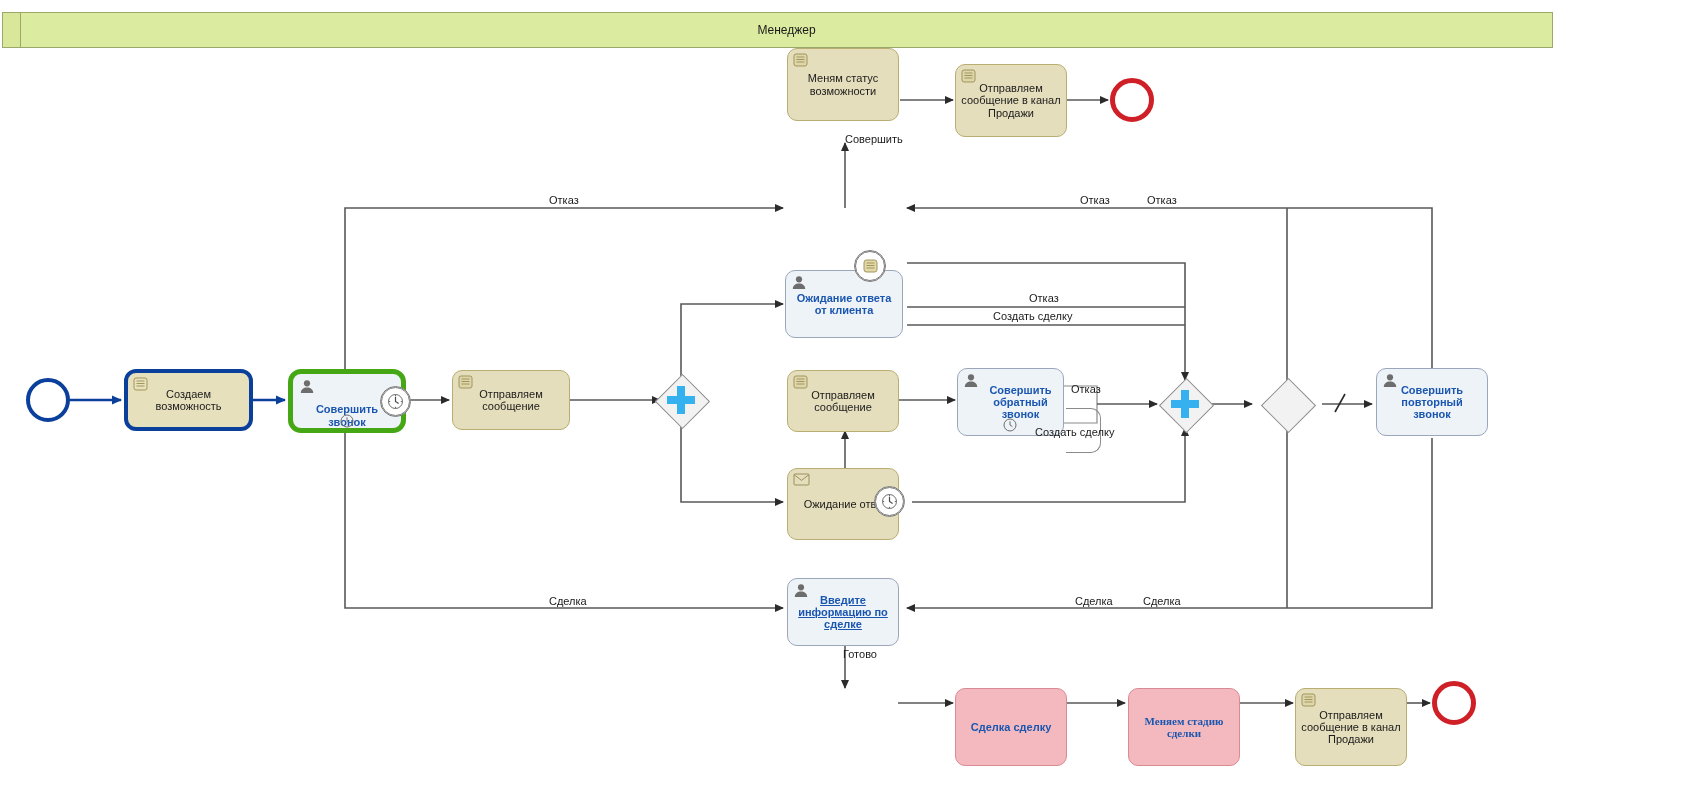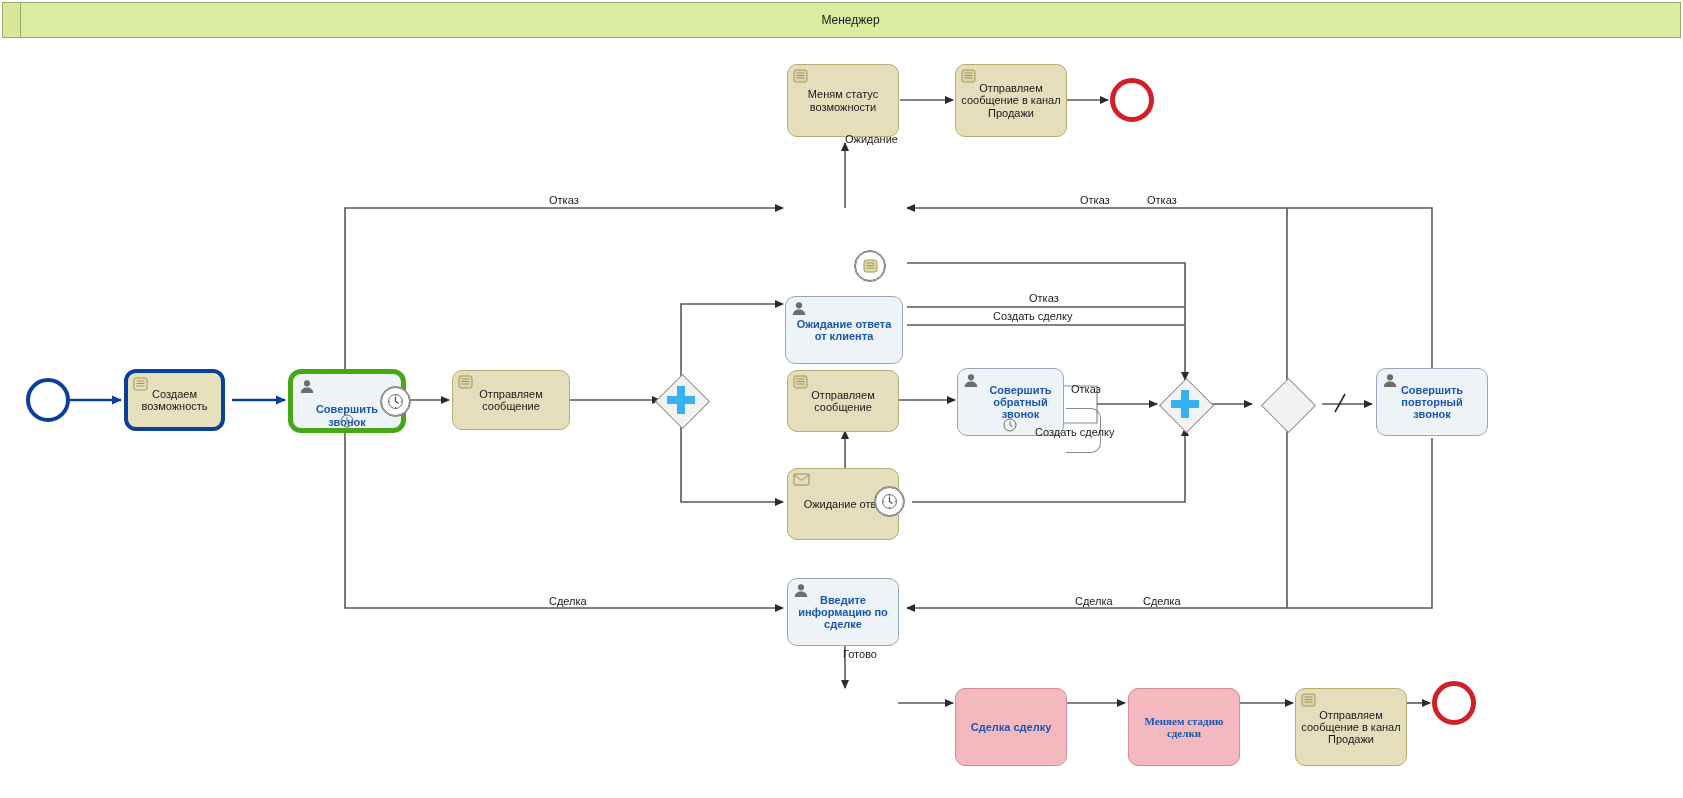--- a/index.html
+++ b/index.html
@@ -1,20 +1,20 @@
 <!DOCTYPE html>
 <html><head>
 <meta charset="utf-8">
 <style>
   html,body{margin:0;padding:0;background:#ffffff;}
   body{width:1683px;height:798px;position:relative;overflow:hidden;
        font-family:"Liberation Sans","DejaVu Sans",sans-serif;}
 
   
-  #pool-lane{position:absolute;left:2px;top:2px;width:1679px;height:36px;
+  #pool-lane{position:absolute;left:2px;top:12px;width:1551px;height:36px;
       border:1px solid #9aa86b;box-sizing:border-box;text-align:center;}
   #lane-strip{position:absolute;left:0;top:0;width:18px;height:100%;
       background:#d9e79b;border-right:1px solid #9aa86b;box-sizing:border-box;}
   #lane-body{position:absolute;left:18px;top:0;right:0;height:100%;
       background:#dbeba0;display:flex;align-items:center;justify-content:center;}
   #lane-title{font-size:12px;color:#1a1a1a;}
 
   
   #canvas{position:absolute;left:0;top:38px;width:1683px;height:760px;}
   #wires{position:absolute;left:0;top:0;width:1683px;height:760px;}
@@ -141,21 +141,21 @@
     <path d="M1067,665 L1125,665" marker-end="url(#ah)"></path>
 
     <path d="M1240,665 L1293,665" marker-end="url(#ah)"></path>
 
     <path d="M1405,665 L1430,665" marker-end="url(#ah)"></path>
   </g>
 </svg>
 
 <div class="ev ev-start" style="left:26px;top:340px;width:44px;height:44px;"></div>
 
-<div class="node task-script-strong" style="left:124px;top:331px;width:101px;height:62px;">
+<div class="node task-script-strong" style="left:124px;top:331px;width:129px;height:62px;">
   <span class="mk">
     <svg width="16" height="15" viewBox="0 0 16 15">
       <rect x="1" y="1" width="13" height="12" rx="2" fill="#e8e1bd" stroke="#a2955c"></rect>
       <path d="M3.5 4h8M3.5 6.5h8M3.5 9h8" stroke="#a2955c" stroke-width="1.1" fill="none"></path>
     </svg>
   </span>
   <span class="lbl">Создаем возможность</span>
 </div>
 
 <div class="node task-user-green" style="left:288px;top:331px;width:118px;height:64px;">
@@ -193,21 +193,21 @@
     </svg>
   </span>
   <span class="lbl">Отправляем сообщение</span>
 </div>
 
 <div class="gw" style="left:655px;top:336px;">
   <div class="dia"></div>
   <div class="plus"></div>
 </div>
 
-<div class="node task-user" style="left:785px;top:232px;width:118px;height:68px;margin-top:26px;">
+<div class="node task-user" style="left:785px;top:232px;width:118px;height:68px;">
   <span class="mk">
     <svg width="16" height="15" viewBox="0 0 16 15">
       <circle cx="8" cy="4.3" r="3.1" fill="#6d6d6d"></circle>
       <path d="M1.8 14c0-3.4 2.8-5.4 6.2-5.4S14.2 10.6 14.2 14z" fill="#6d6d6d"></path>
     </svg>
   </span>
   <span class="lbl">Ожидание ответа от клиента</span>
 </div>
 <div class="bnd" style="left:854px;top:212px;width:32px;height:32px;">
   <div class="bnd-in">
@@ -276,21 +276,21 @@
   <span class="mk">
     <svg width="16" height="15" viewBox="0 0 16 15">
       <circle cx="8" cy="4.3" r="3.1" fill="#6d6d6d"></circle>
       <path d="M1.8 14c0-3.4 2.8-5.4 6.2-5.4S14.2 10.6 14.2 14z" fill="#6d6d6d"></path>
     </svg>
   </span>
   <span class="lbl">Совершить повторный звонок</span>
 </div>
 
 
-<div class="node task-script" style="left:787px;top:26px;width:112px;height:73px;">
+<div class="node task-script" style="left:787px;top:10px;width:112px;height:73px;">
   <span class="mk">
     <svg width="16" height="15" viewBox="0 0 16 15">
       <rect x="1" y="1" width="13" height="12" rx="2" fill="#ded6ab" stroke="#a2955c"></rect>
       <path d="M3.5 4h8M3.5 6.5h8M3.5 9h8" stroke="#a2955c" stroke-width="1.1" fill="none"></path>
     </svg>
   </span>
   <span class="lbl">Меням статус возможности</span>
 </div>
 
 <div class="node task-script" style="left:955px;top:26px;width:112px;height:73px;">
@@ -298,21 +298,21 @@
     <svg width="16" height="15" viewBox="0 0 16 15">
       <rect x="1" y="1" width="13" height="12" rx="2" fill="#ded6ab" stroke="#a2955c"></rect>
       <path d="M3.5 4h8M3.5 6.5h8M3.5 9h8" stroke="#a2955c" stroke-width="1.1" fill="none"></path>
     </svg>
   </span>
   <span class="lbl">Отправляем сообщение в канал Продажи</span>
 </div>
 
 <div class="ev ev-end" style="left:1110px;top:40px;width:44px;height:44px;"></div>
 
-<div class="node task-user" style="left:787px;top:540px;width:112px;height:68px;">
+<div class="node task-user" style="left:787px;top:540px;width:112px;height:68px;text-decoration:underline;">
   <span class="mk">
     <svg width="16" height="15" viewBox="0 0 16 15">
       <circle cx="8" cy="4.3" r="3.1" fill="#6d6d6d"></circle>
       <path d="M1.8 14c0-3.4 2.8-5.4 6.2-5.4S14.2 10.6 14.2 14z" fill="#6d6d6d"></path>
     </svg>
   </span>
   <span class="lbl">Введите информацию по сделке</span>
 </div>
 
 
@@ -342,21 +342,21 @@
 <div class="flbl" style="left:549px;top:156px;">Отказ</div>
 <div class="flbl" style="left:1080px;top:156px;">Отказ</div>
 <div class="flbl" style="left:1147px;top:156px;">Отказ</div>
 
 <div class="flbl" style="left:1029px;top:254px;">Отказ</div>
 <div class="flbl" style="left:993px;top:272px;">Создать сделку</div>
 
 <div class="flbl" style="left:1071px;top:345px;">Отказ</div>
 <div class="flbl" style="left:1035px;top:388px;">Создать сделку</div>
 
-<div class="flbl" style="left:845px;top:95px;">Ожидание</div>
+<div class="flbl" style="left:845px;top:95px;">Совершить</div>
 
 <div class="flbl" style="left:549px;top:557px;">Сделка</div>
 <div class="flbl" style="left:1075px;top:557px;">Сделка</div>
 <div class="flbl" style="left:1143px;top:557px;">Сделка</div>
 
 <div class="flbl" style="left:843px;top:610px;">Готово</div>
 
 </div>
 
 </body></html>

